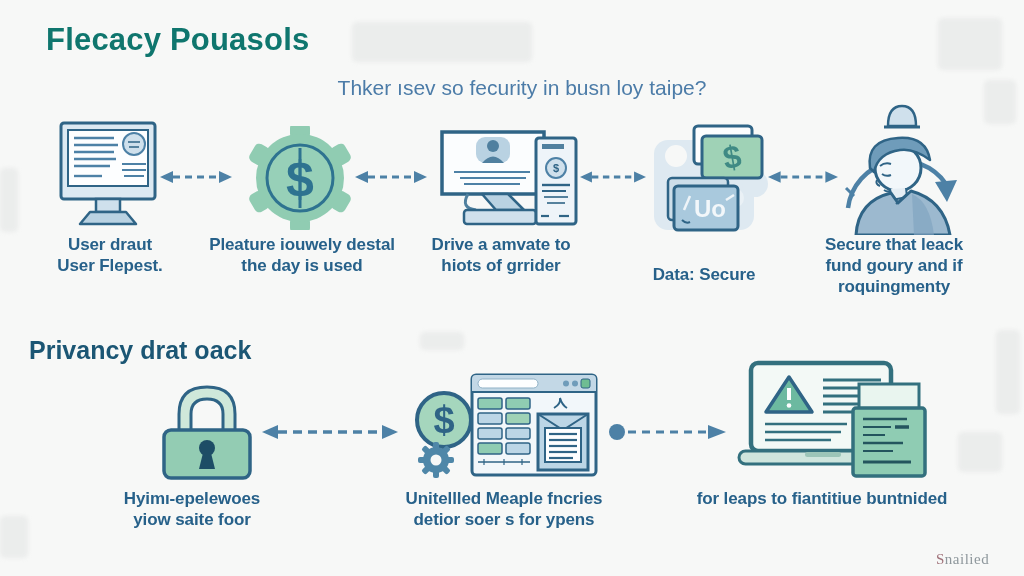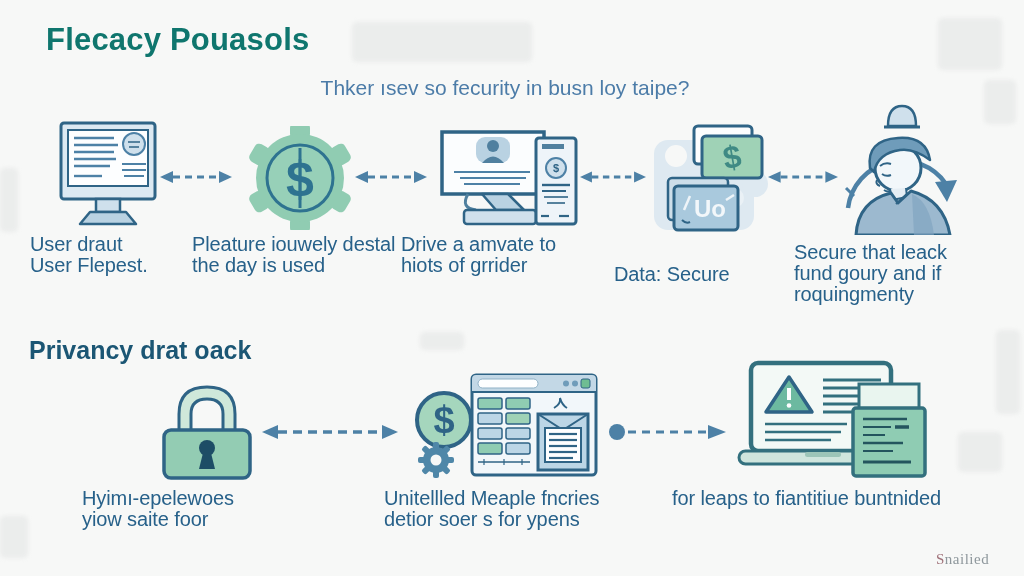--- a/index.html
+++ b/index.html
@@ -13,43 +13,43 @@
   .title{
     font-size:31px;font-weight:800;color:#0f766e;letter-spacing:.2px;
   }
   .subtitle{
     font-size:21px;color:#4c7ca8;text-align:center;
   }
   .section-heading{
     font-size:25px;font-weight:800;color:#1b5674;
   }
   .label{
-    color:#27618a;font-weight:400;font-size:20px;line-height:21px;
-    letter-spacing:-0.1px;
+    color:#27618a;font-weight:700;font-size:17px;line-height:21px;
+    text-align:center;letter-spacing:-0.1px;
   }
   .watermark{
     font-size:15px;color:#8e979c;letter-spacing:.5px;font-family:Liberation Serif, serif;
   }
   .watermark .wm-first{color:#a0727a;}
   svg{display:block;}
 </style>
 </head>
 <body>
 
 <div class="smudge" style="left:352px;top:22px;width:180px;height:40px;"></div>
 <div class="smudge" style="left:938px;top:18px;width:64px;height:52px;"></div>
 <div class="smudge" style="left:984px;top:80px;width:32px;height:44px;"></div>
 <div class="smudge" style="left:0px;top:168px;width:18px;height:64px;"></div>
 <div class="smudge" style="left:996px;top:330px;width:24px;height:84px;"></div>
 <div class="smudge" style="left:420px;top:332px;width:44px;height:18px;"></div>
 <div class="smudge" style="left:958px;top:432px;width:44px;height:40px;"></div>
 <div class="smudge" style="left:0px;top:516px;width:28px;height:42px;"></div>
 
 <div class="abs title" style="left:46px;top:22px;">Flecacy Pouasols</div>
-<div class="abs subtitle" style="left:255px;top:76px;width:500px;">Thker ısev so fecurity in busn loy taipe?</div>
+<div class="abs subtitle" style="left:272px;top:76px;width:500px;">Thker ısev so fecurity in busn loy taipe?</div>
 
 <div class="abs" style="left:58px;top:120px;">
   <svg width="100" height="112" viewBox="0 0 100 112">
     <rect x="3" y="3" width="94" height="76" rx="3" fill="#dce9f2" stroke="#2f6486" stroke-width="3"></rect>
     <rect x="10" y="10" width="80" height="56" fill="#fdfeff" stroke="#2f6486" stroke-width="2"></rect>
     <g stroke="#4d81a6" stroke-width="2.4">
       <line x1="16" y1="18" x2="56" y2="18"></line>
         <line x1="16" y1="25" x2="60" y2="25"></line>
       <line x1="16" y1="32" x2="56" y2="32"></line>
         <line x1="16" y1="39" x2="58" y2="39"></line>
@@ -199,21 +199,21 @@
   <div>Pleature iouwely destal</div>
   <div>the day is used</div>
 </div>
 <div class="abs label" style="left:401px;top:234px;width:200px;">
   <div>Drive a amvate to</div>
   <div>hiots of grrider</div>
 </div>
 <div class="abs label" style="left:614px;top:232px;width:180px;margin-top:32px;">
   <div>Data: Secure</div>
 </div>
-<div class="abs label" style="left:794px;top:242px;width:200px;">
+<div class="abs label" style="left:794px;top:234px;width:200px;">
   <div>Secure that leack</div>
   <div>fund goury and if</div>
   <div>roquingmenty</div>
 </div>
 
 <div class="abs section-heading" style="left:29px;top:336px;">Privancy drat oack</div>
 
 <div class="abs" style="left:152px;top:380px;">
   <svg width="110" height="102" viewBox="0 0 110 102">
     <path d="M27 52 V34 Q27 7 55 7 Q83 7 83 34 V52 H71 V34 Q71 19 55 19 Q39 19 39 34 V52 Z" fill="#cfe8da" stroke="#2f6486" stroke-width="3" stroke-linejoin="round"></path>

